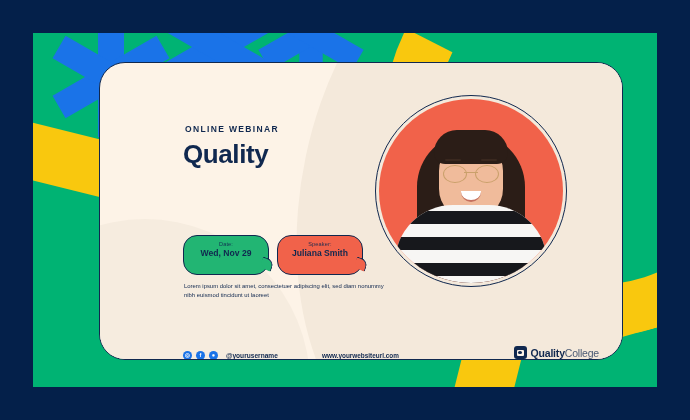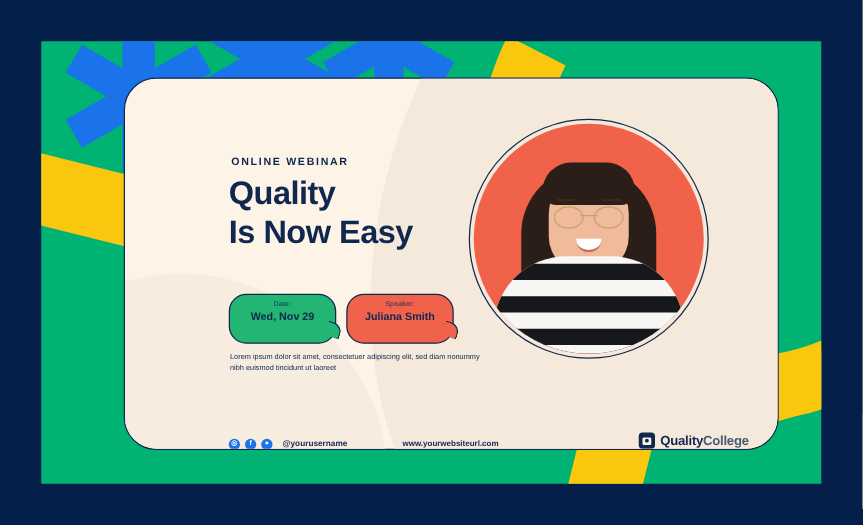--- a/index.html
+++ b/index.html
@@ -155,21 +155,21 @@
   .logo-mark i{
     width:7px;height:6px;background:#fdf3e7;border-radius:1px;display:block;
     position:relative;
   }
   .logo-mark i::after{
     content:"";position:absolute;left:1.6px;top:1.5px;width:3.6px;height:3px;
     border-radius:50%;background:#10284f;
   }
   .logo-text{font-size:10.5px;color:#10284f;letter-spacing:-.2px;}
   .logo-text b{font-weight:bold;}
-  .logo-text span{font-weight:bold;color:#4a5a74;}
+  .logo-text span{font-weight:normal;color:#4a5a74;}
 
   
   .portrait-wrap{
     position:absolute;left:275px;top:32px;width:192px;height:192px;
   }
   .portrait-ring{
     position:absolute;inset:0;border:1px solid #10284f;border-radius:50%;
   }
   .portrait{
     position:absolute;left:4px;top:4px;width:184px;height:184px;
@@ -245,21 +245,20 @@
 
     <div class="card">
       <div class="card-swoosh"></div>
       <div class="card-swoosh2"></div>
 
       <div class="card-inner">
         <div class="eyebrow">ONLINE WEBINAR</div>
 
         <div class="headline">
           <div>Quality</div>
-          <div>Is Now Easy</div>
         </div>
 
         <div class="badges">
           <div class="badge green">
             <div class="bl">Date:</div>
             <div class="bv">Wed, Nov 29</div>
           </div>
           <div class="badge coral">
             <div class="bl">Speaker:</div>
             <div class="bv">Juliana Smith</div>

